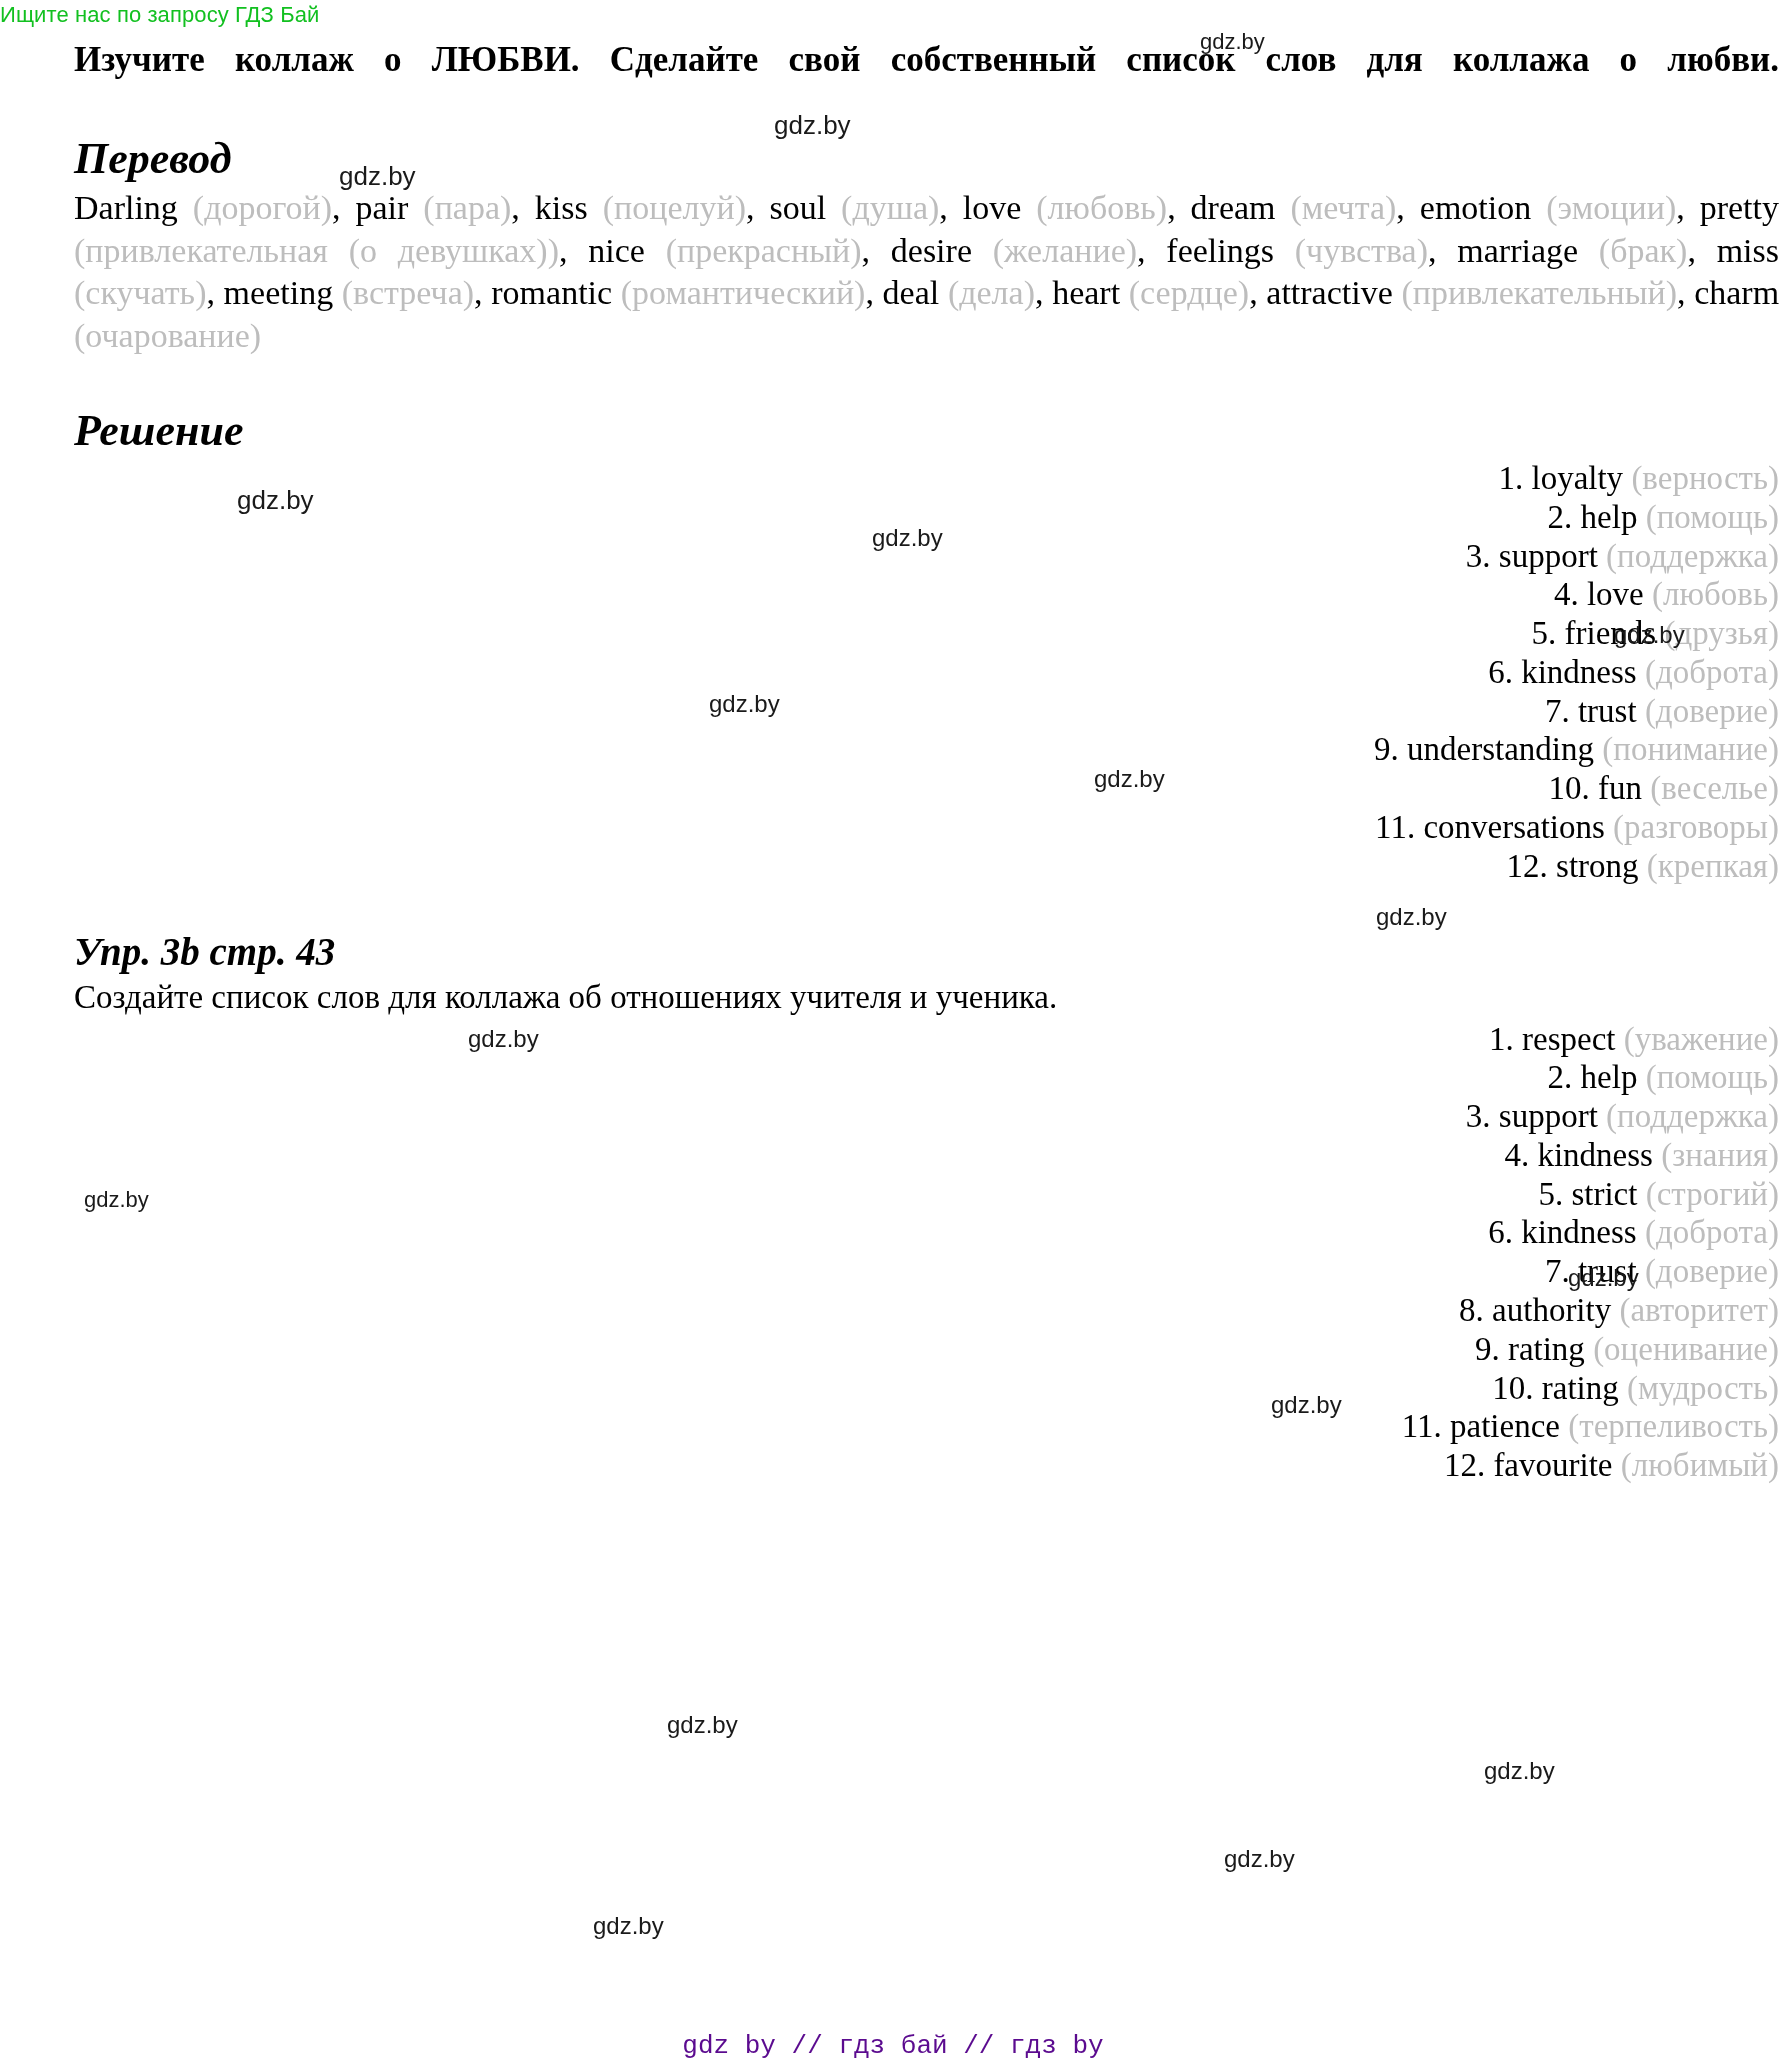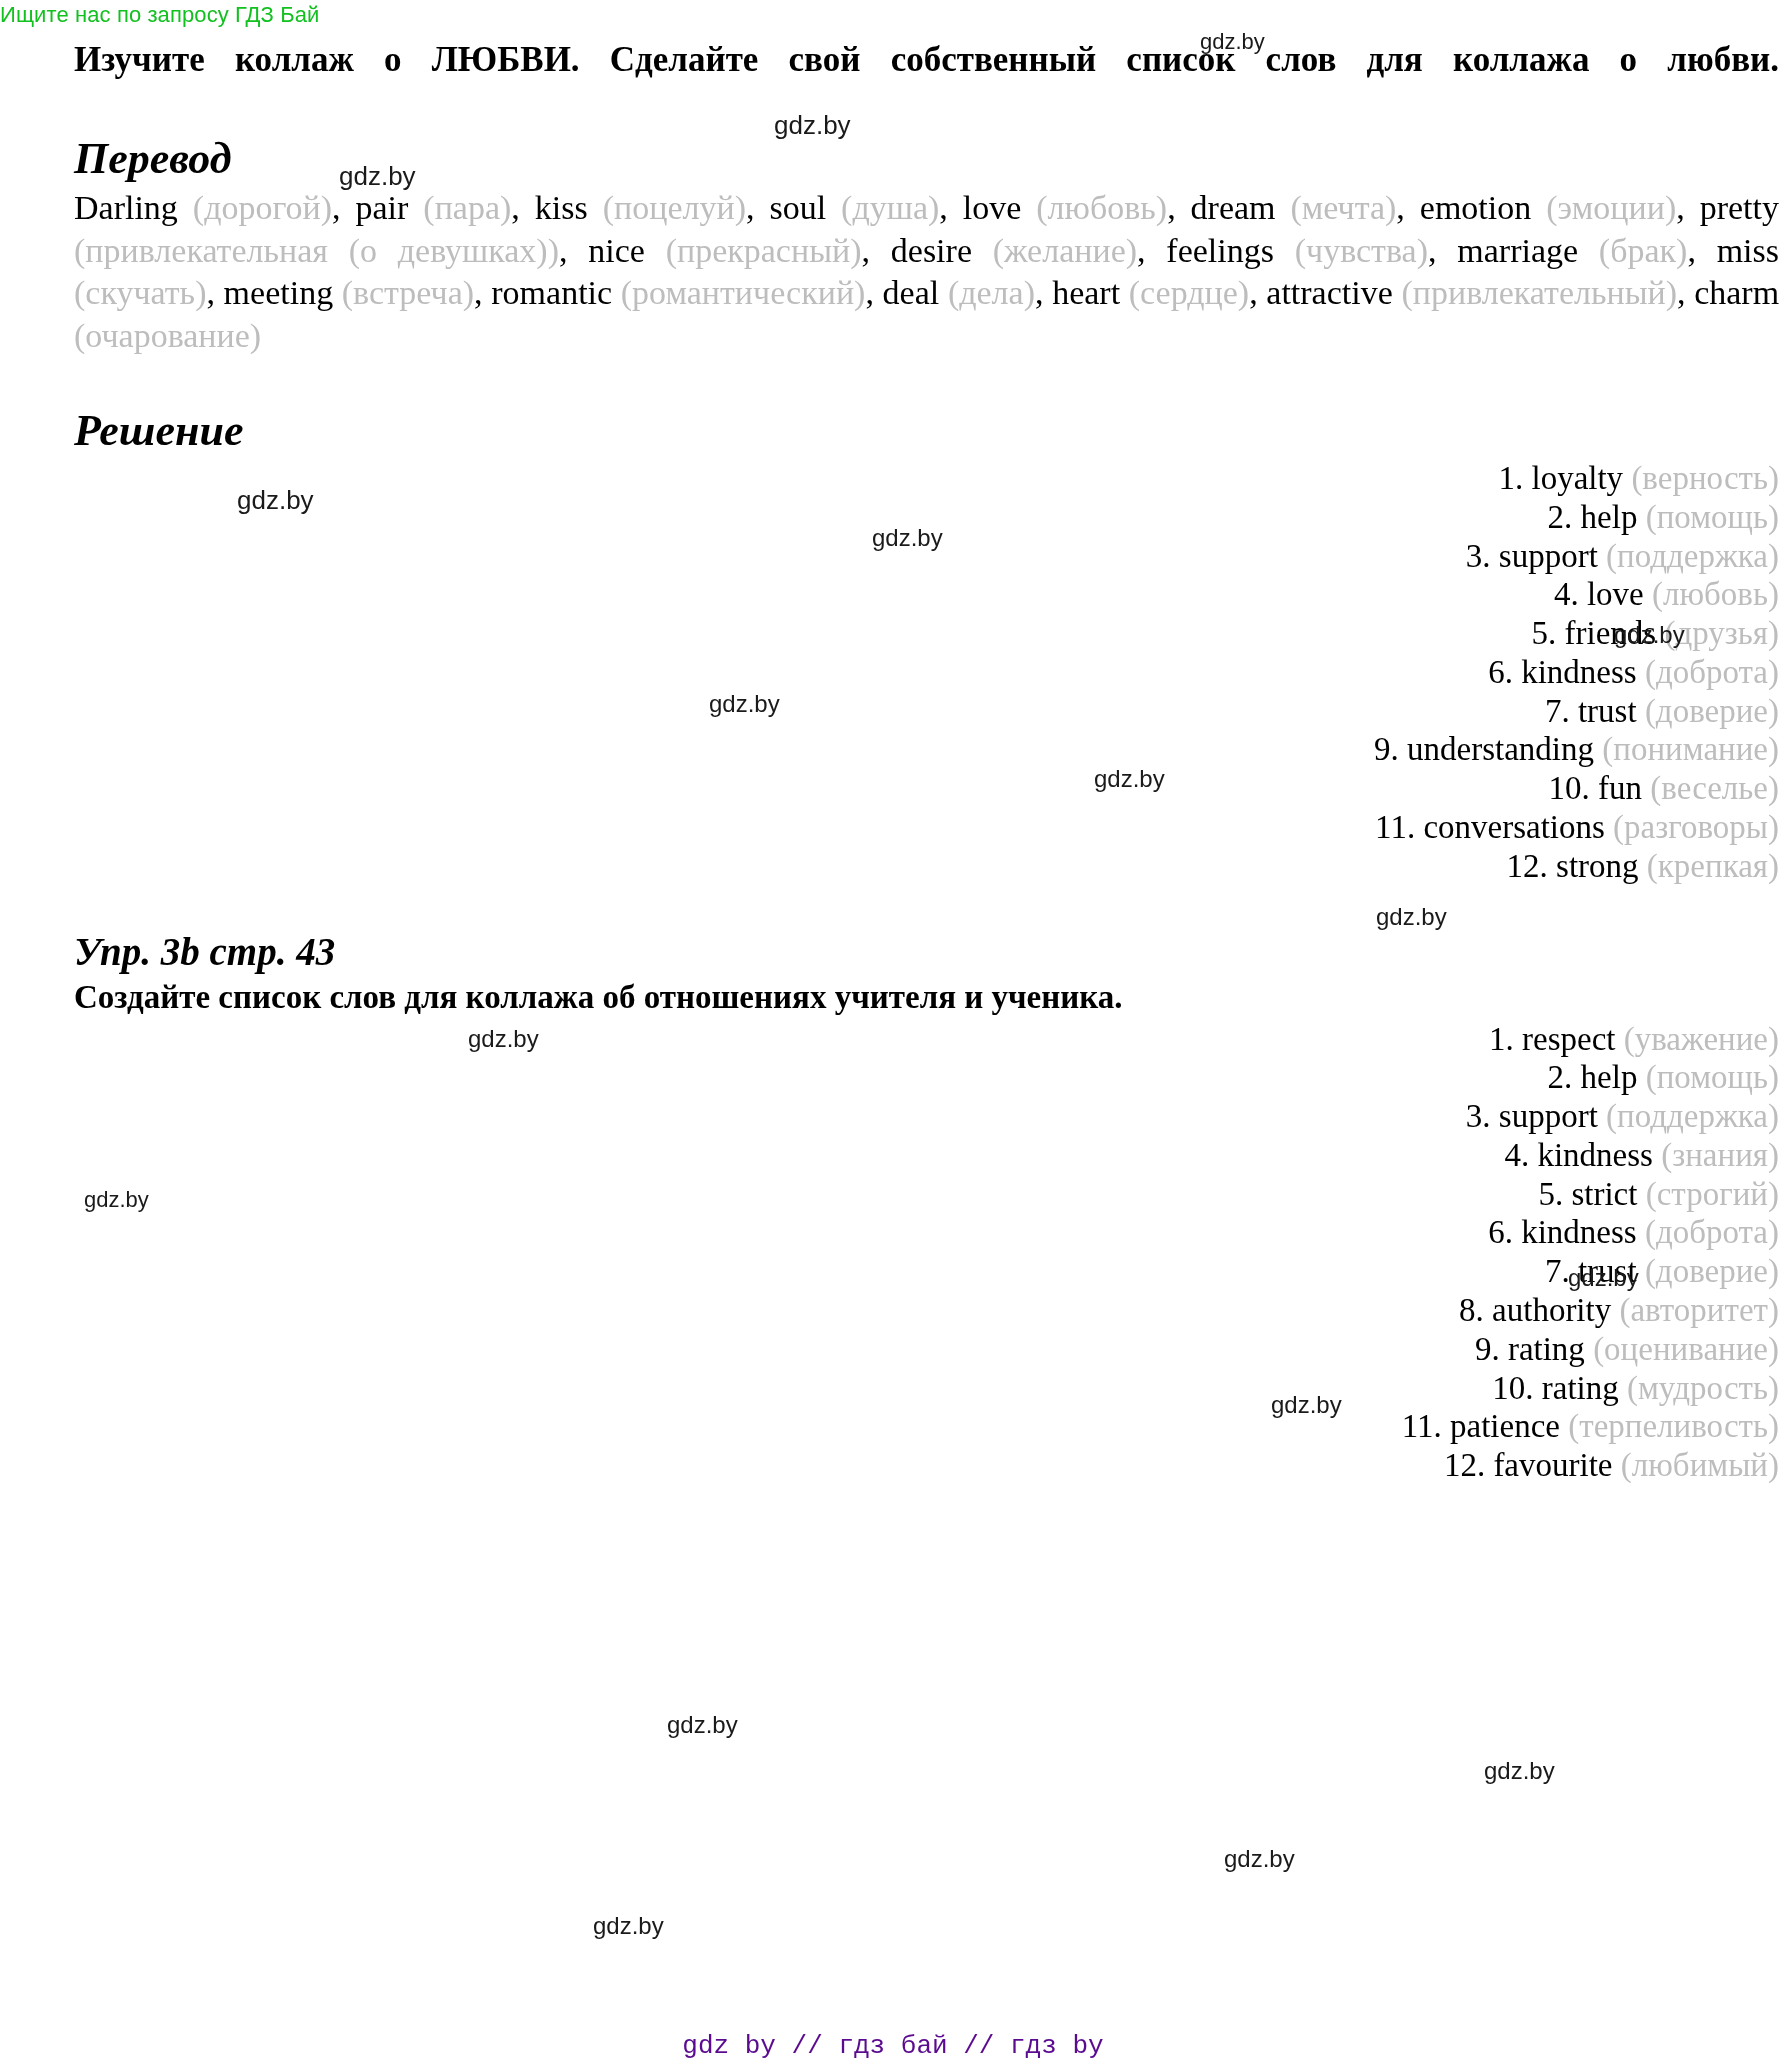--- a/index.html
+++ b/index.html
@@ -95,21 +95,21 @@
 
   .exercise-ref {
     font-weight: bold;
     font-style: italic;
     font-size: 39px;
     margin: 0;
     line-height: 1.2;
   }
 
   .exercise-prompt {
-    font-weight: bold;
+    font-weight: normal;
     font-size: 33px;
     margin: 1.9px 0 1.9px 0;
     line-height: 1.2;
   }
   .spacer-md { height: 44px; }
 
   
   .wm {
     position: absolute;
     font-family: "Liberation Sans", sans-serif;

